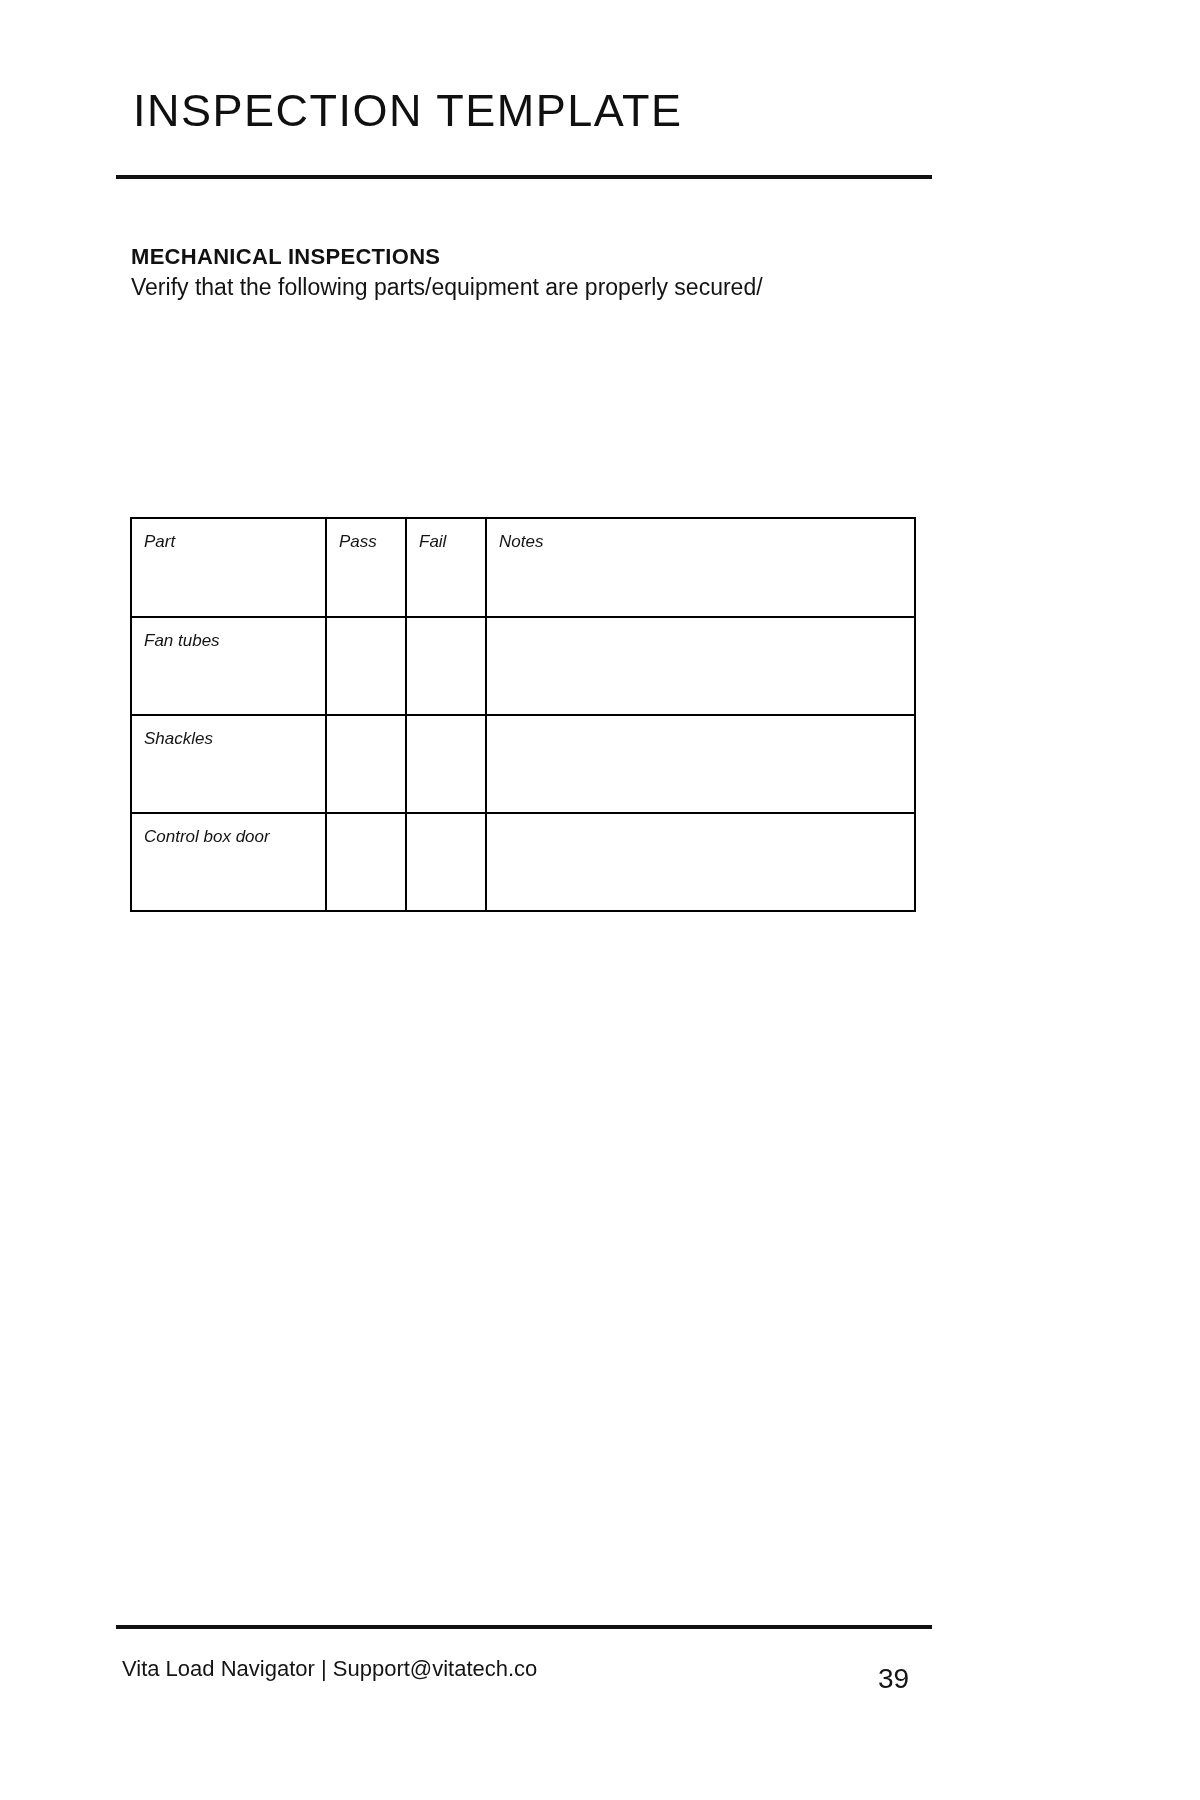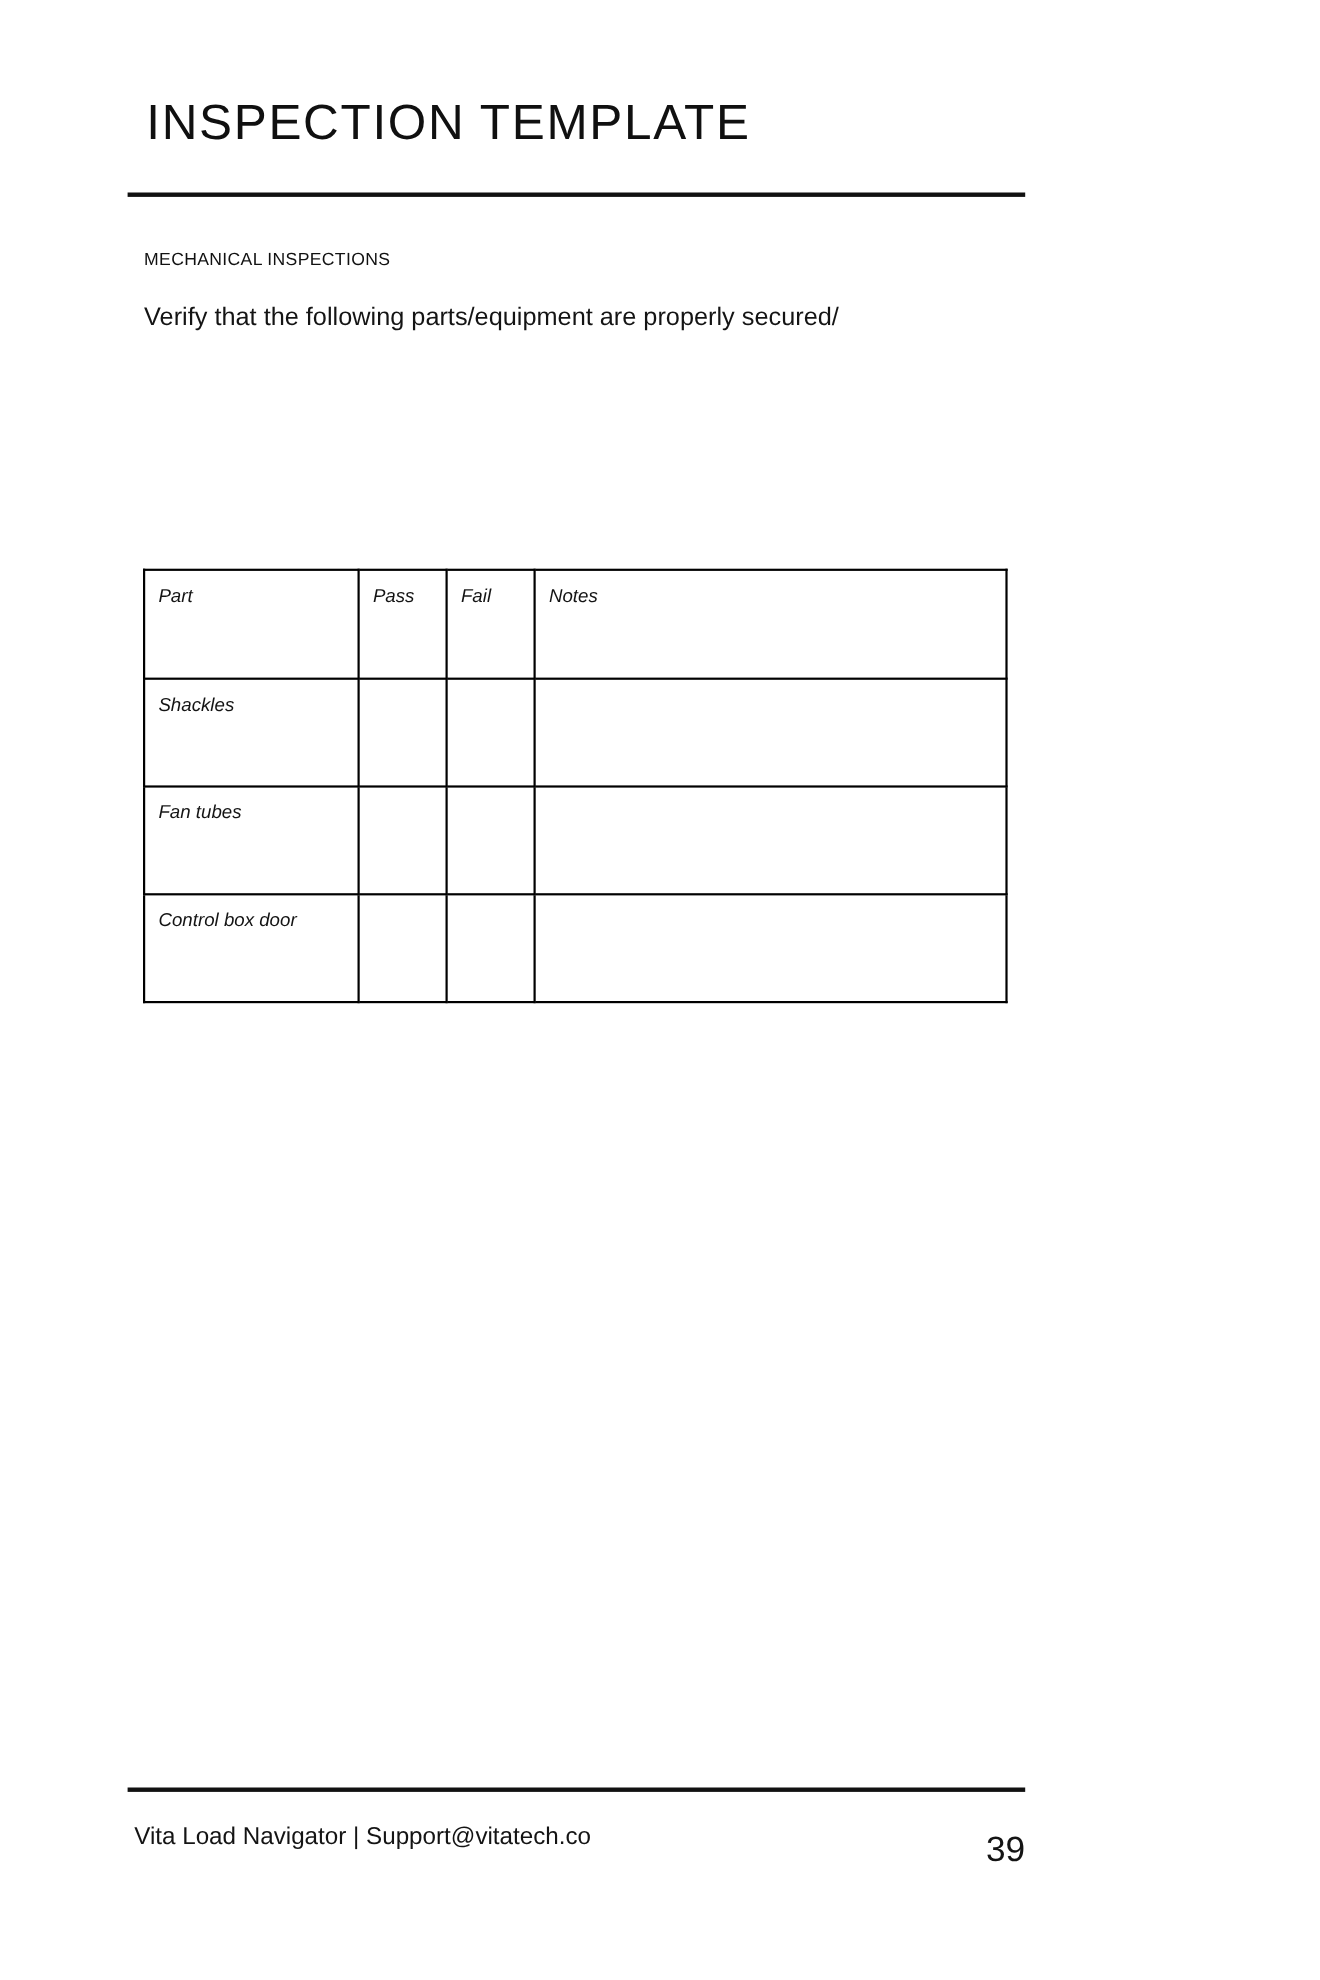--- a/index.html
+++ b/index.html
@@ -42,23 +42,23 @@
     top: 175px;
     width: 816px;
     height: 4px;
     background: #111111;
   }
 
   
   .section-heading {
     position: absolute;
     left: 131px;
-    top: 228px;
-    font-size: 16px;
-    font-weight: 400;
+    top: 244px;
+    font-size: 22px;
+    font-weight: 700;
     letter-spacing: 0.3px;
     color: #111111;
     white-space: nowrap;
   }
 
   .section-paragraph {
     position: absolute;
     left: 131px;
     top: 272px;
     width: 790px;
@@ -125,22 +125,22 @@
     font-weight: 400;
     color: #141414;
     white-space: nowrap;
   }
 
   .footer-page-number {
     position: absolute;
     left: 878px;
     top: 1663px;
     width: 54px;
-    text-align: right;
-    font-size: 32px;
+    text-align: left;
+    font-size: 28px;
     font-weight: 400;
     color: #141414;
   }
 </style>
 </head>
 <body>
 
 <div class="page">
 
   <div class="page-title">INSPECTION TEMPLATE</div>
@@ -172,35 +172,35 @@
           <span class="cell-text">Fail</span>
         </th>
         <th>
           <span class="cell-text">Notes</span>
         </th>
       </tr>
     </thead>
     <tbody>
       <tr>
         <td>
+          <span class="cell-text">Fan tubes</span>
+        </td>
+        <td>
+          <span class="cell-text"></span>
+        </td>
+        <td>
+          <span class="cell-text"></span>
+        </td>
+        <td>
+          <span class="cell-text"></span>
+        </td>
+      </tr>
+      <tr>
+        <td>
           <span class="cell-text">Shackles</span>
-        </td>
-        <td>
-          <span class="cell-text"></span>
-        </td>
-        <td>
-          <span class="cell-text"></span>
-        </td>
-        <td>
-          <span class="cell-text"></span>
-        </td>
-      </tr>
-      <tr>
-        <td>
-          <span class="cell-text">Fan tubes</span>
         </td>
         <td>
           <span class="cell-text"></span>
         </td>
         <td>
           <span class="cell-text"></span>
         </td>
         <td>
           <span class="cell-text"></span>
         </td>

